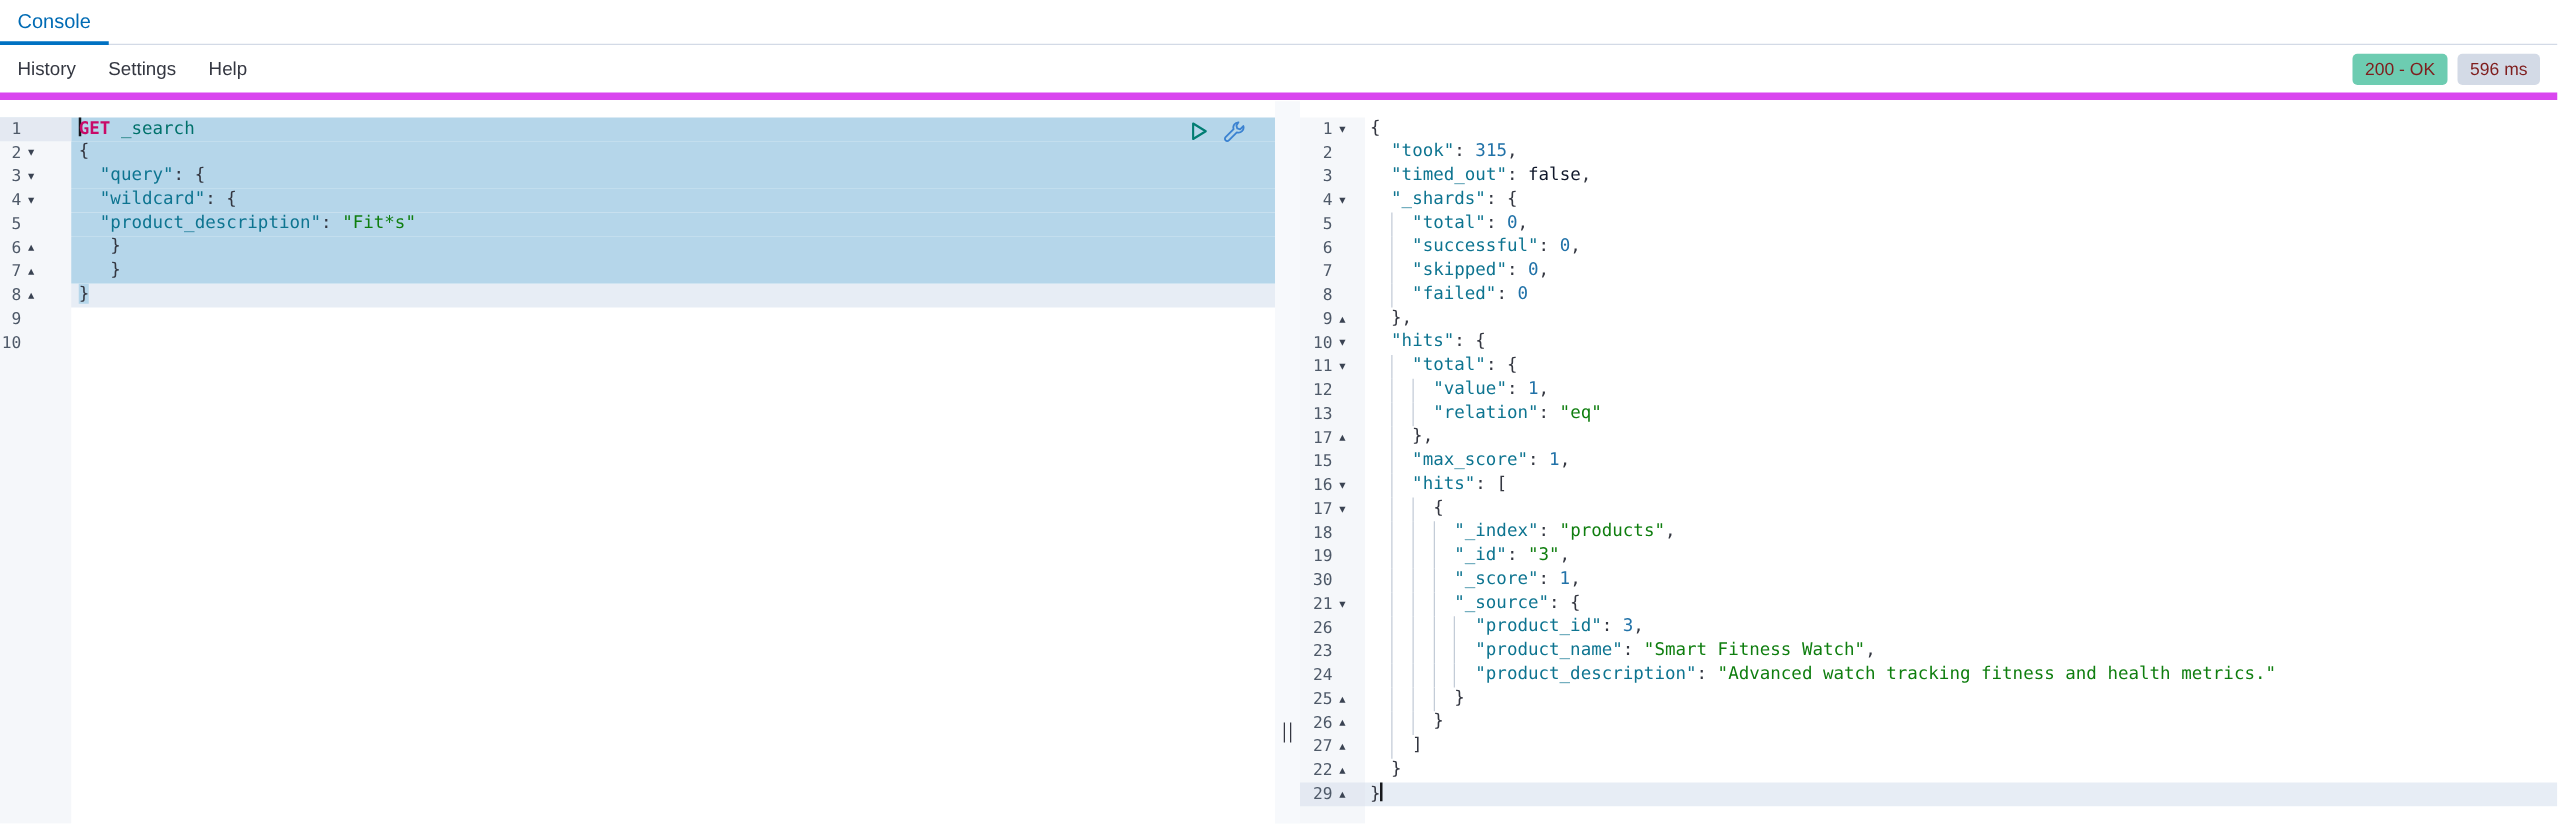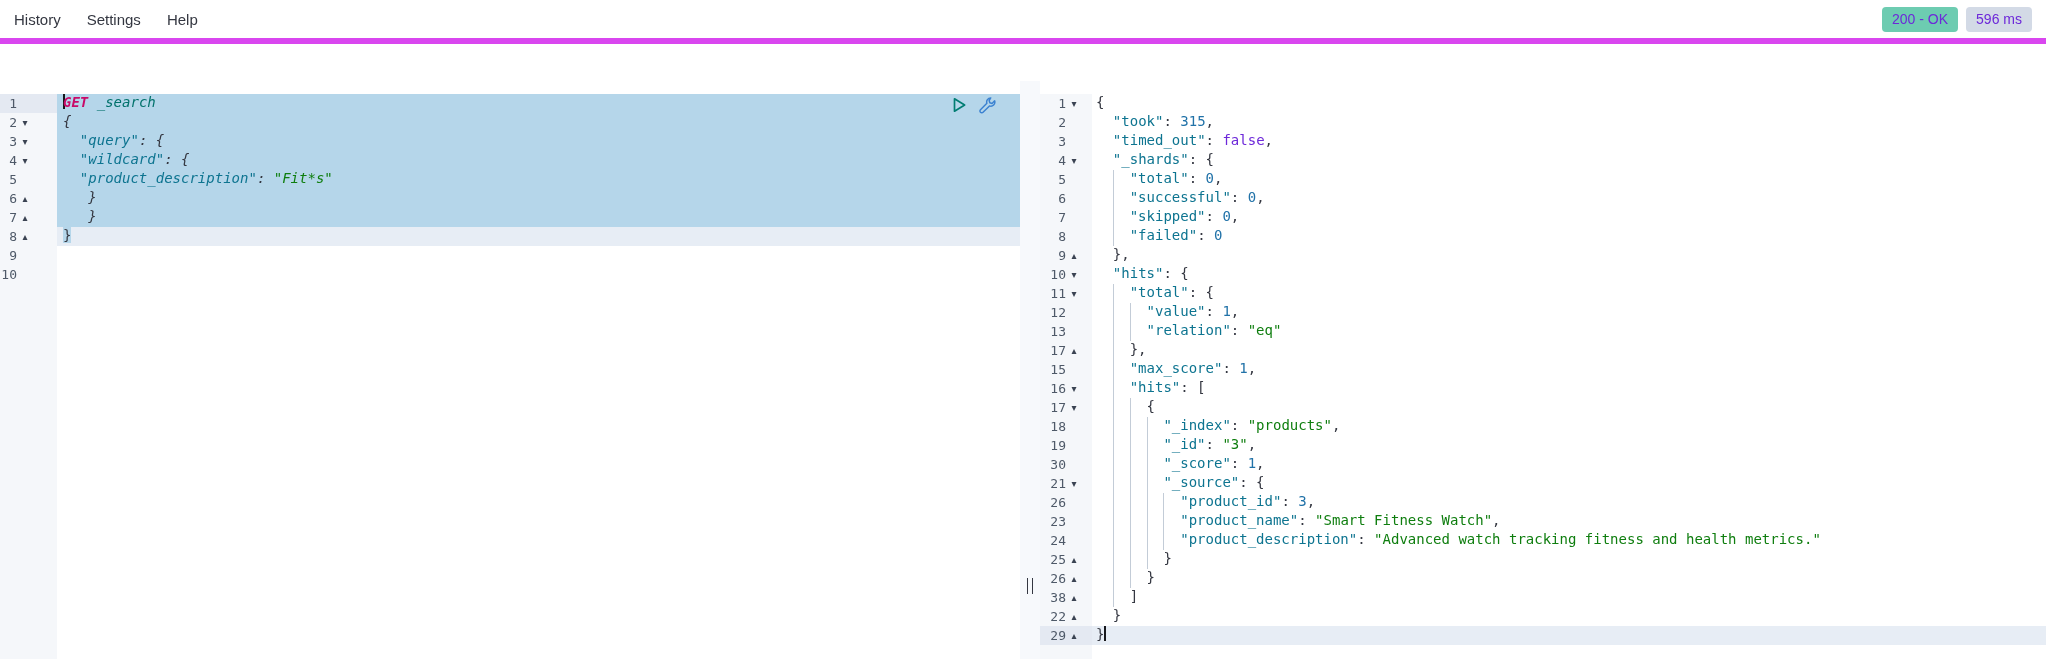--- a/index.html
+++ b/index.html
@@ -12,21 +12,21 @@
   .tab { position:relative; display:inline-block; height:36px; line-height:36px;
          padding:0 14px; font-size:16px; font-weight:500; color:#006BB4; cursor:pointer; }
   .tab::after { content:""; position:absolute; left:0; right:0; bottom:0; height:3px; background:#0071C2; }
 
   
   .menubar { height:44px; border-bottom:6px solid #d946ef; background:#fff;
              display:flex; align-items:center; padding:0 14px; gap:26px; font-size:15px; }
   .menu-item { color:#343741; cursor:pointer; }
   .badges { margin-left:auto; display:flex; gap:8px; }
   .badge { height:25px; line-height:25px; padding:0 10px; border-radius:4px;
-           font-size:14px; font-weight:500; color:#6d28d9; }
+           font-size:14px; font-weight:500; color:#7f1d1d; }
   .badge.success { background:#6DCCB1; }
   .badge.neutral { background:#D3DAE6;text-align:center; }
 
   
   .main { position:absolute; top:81px; left:0; right:0; bottom:0; background:#fff; }
   .panel { position:absolute; top:0; bottom:0; overflow:hidden; background:#fff; }
   #editor-panel { left:0; width:1020px; }
   #divider { position:absolute; top:0; bottom:0; left:1020px; width:20px; background:#F7F9FC; cursor:col-resize; }
   #response-panel { left:1040px; right:0; }
 
@@ -38,29 +38,29 @@
   .lnum { text-align:right; font:13px "DejaVu Sans Mono", monospace; color:#4E5968; }
   #editor-panel .lnum { width:17px; }
   #response-panel .lnum { width:26px; }
   .fold { width:16px; text-align:center; font-size:10px; color:#3A4352; cursor:pointer; line-height:19px; }
 
   .code { position:absolute; top:13px; left:0; right:0; z-index:1; }
   .code-row { height:19px; line-height:19px; white-space:pre;
               font:14px "DejaVu Sans Mono", monospace; color:#343741; }
   #editor-panel .code-row { padding-left:63px; }
   #response-panel .code-row { padding-left:56px; }
-  .code-row.m-sel { background:#B5D6EA;font-style:italic; }
+  .code-row.m-sel { background:#B5D6EA; }
   .code-row.m-act { background:#E7EDF5; }
 
   .t-m { color:#C80A68; font-weight:bold; }
   .t-u { color:#00716B; }
   .t-k { color:#0D7490; }
   .t-s { color:#0F7E0F; }
   .t-n { color:#2172A8; }
-  .t-b { color:#6d28d9;margin-top:17px; }
+  .t-b { color:#0f172a;margin-top:17px; }
   .t-p { color:#343741; }
   .t-h { color:#343741; background:#B5D6EA; }
 
   .ind-sp { display:inline-block; width:2ch; height:19px; vertical-align:top; }
   .ind-g  { display:inline-block; width:2ch; height:19px; vertical-align:top;
             border-left:1px solid #C3CCD7; }
   .caret { display:inline-block; width:2px; height:15px; background:#17181C;
            vertical-align:-2px; }
   .caret.lead { margin-right:-2px; }
 
@@ -70,20 +70,25 @@
 
   
   .grip { position:absolute; left:7px; top:497px; width:6px; height:16px;
           border-left:1.5px solid #343741; border-right:1.5px solid #343741; }
 </style>
 </head>
 <body>
 
 <div class="app">
 
+  <div class="tabbar">
+    <div class="tab">
+      <span>Console</span>
+    </div>
+  </div>
 
   <div class="menubar">
     <span class="menu-item">History</span>
     <span class="menu-item">Settings</span>
     <span class="menu-item">Help</span>
     <div class="badges">
       <span class="badge success">200 - OK</span>
       <span class="badge neutral">596 ms</span>
     </div>
   </div>
@@ -263,21 +268,21 @@
           </div>
           <div class="gutter-row">
             <span class="lnum">25</span>
             <span class="fold">▴</span>
           </div>
           <div class="gutter-row">
             <span class="lnum">26</span>
             <span class="fold">▴</span>
           </div>
           <div class="gutter-row">
-            <span class="lnum">38</span>
+            <span class="lnum">27</span>
             <span class="fold">▴</span>
           </div>
           <div class="gutter-row">
             <span class="lnum">22</span>
             <span class="fold">▴</span>
           </div>
           <div class="gutter-row g-active">
             <span class="lnum">29</span>
             <span class="fold">▴</span>
           </div>

